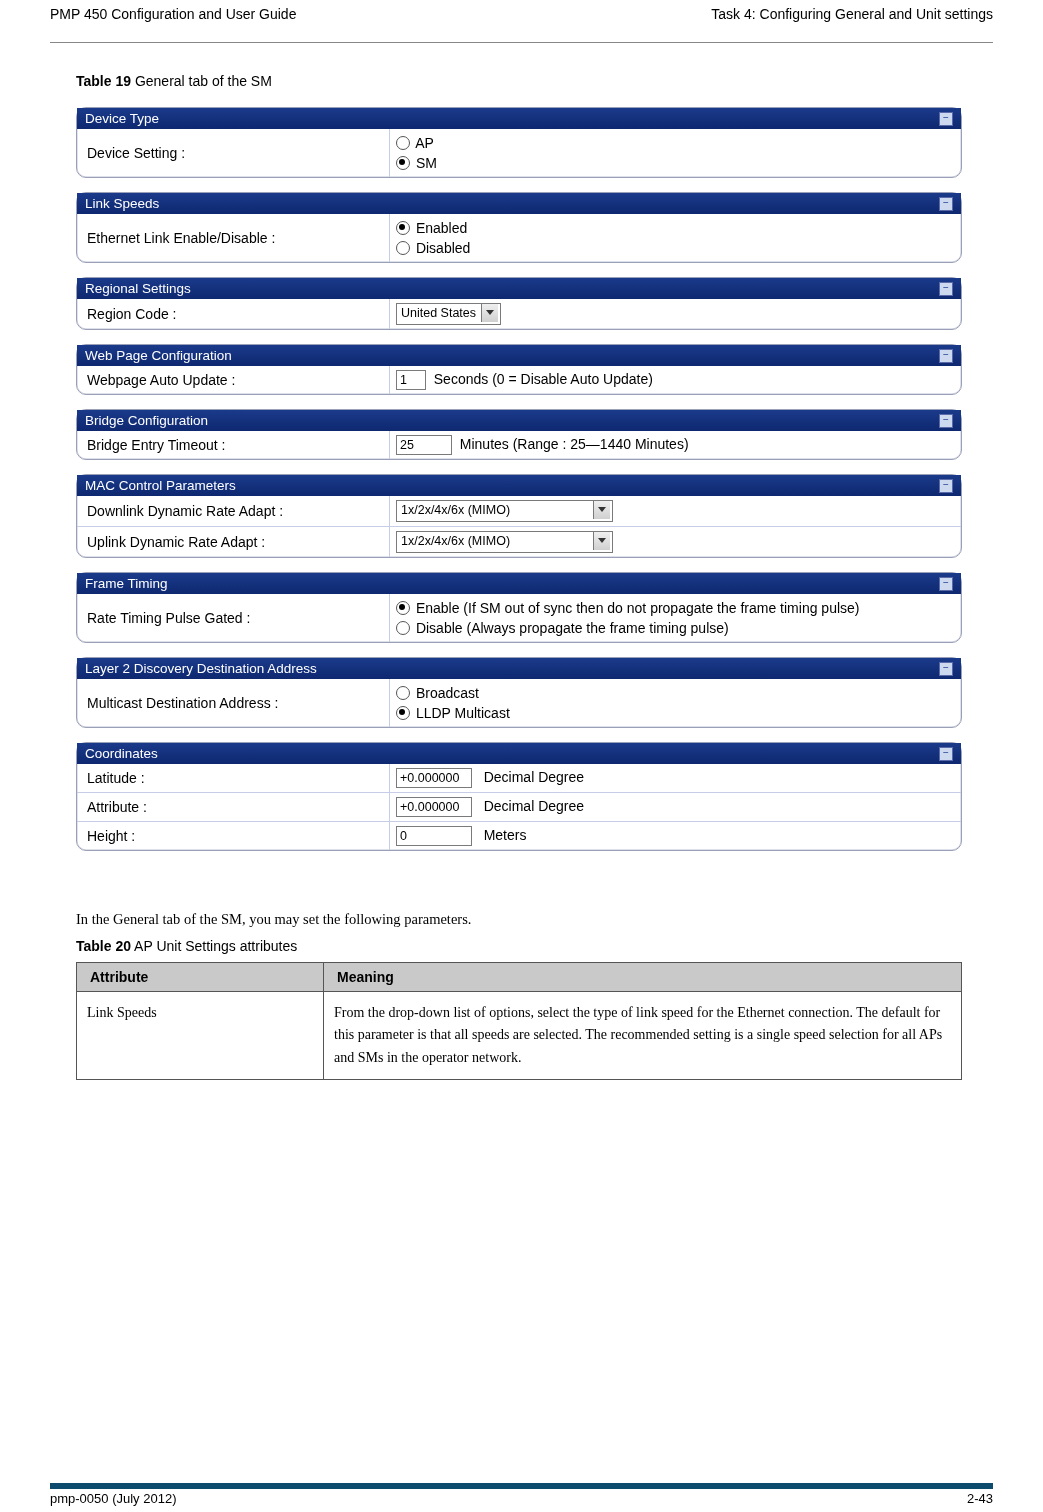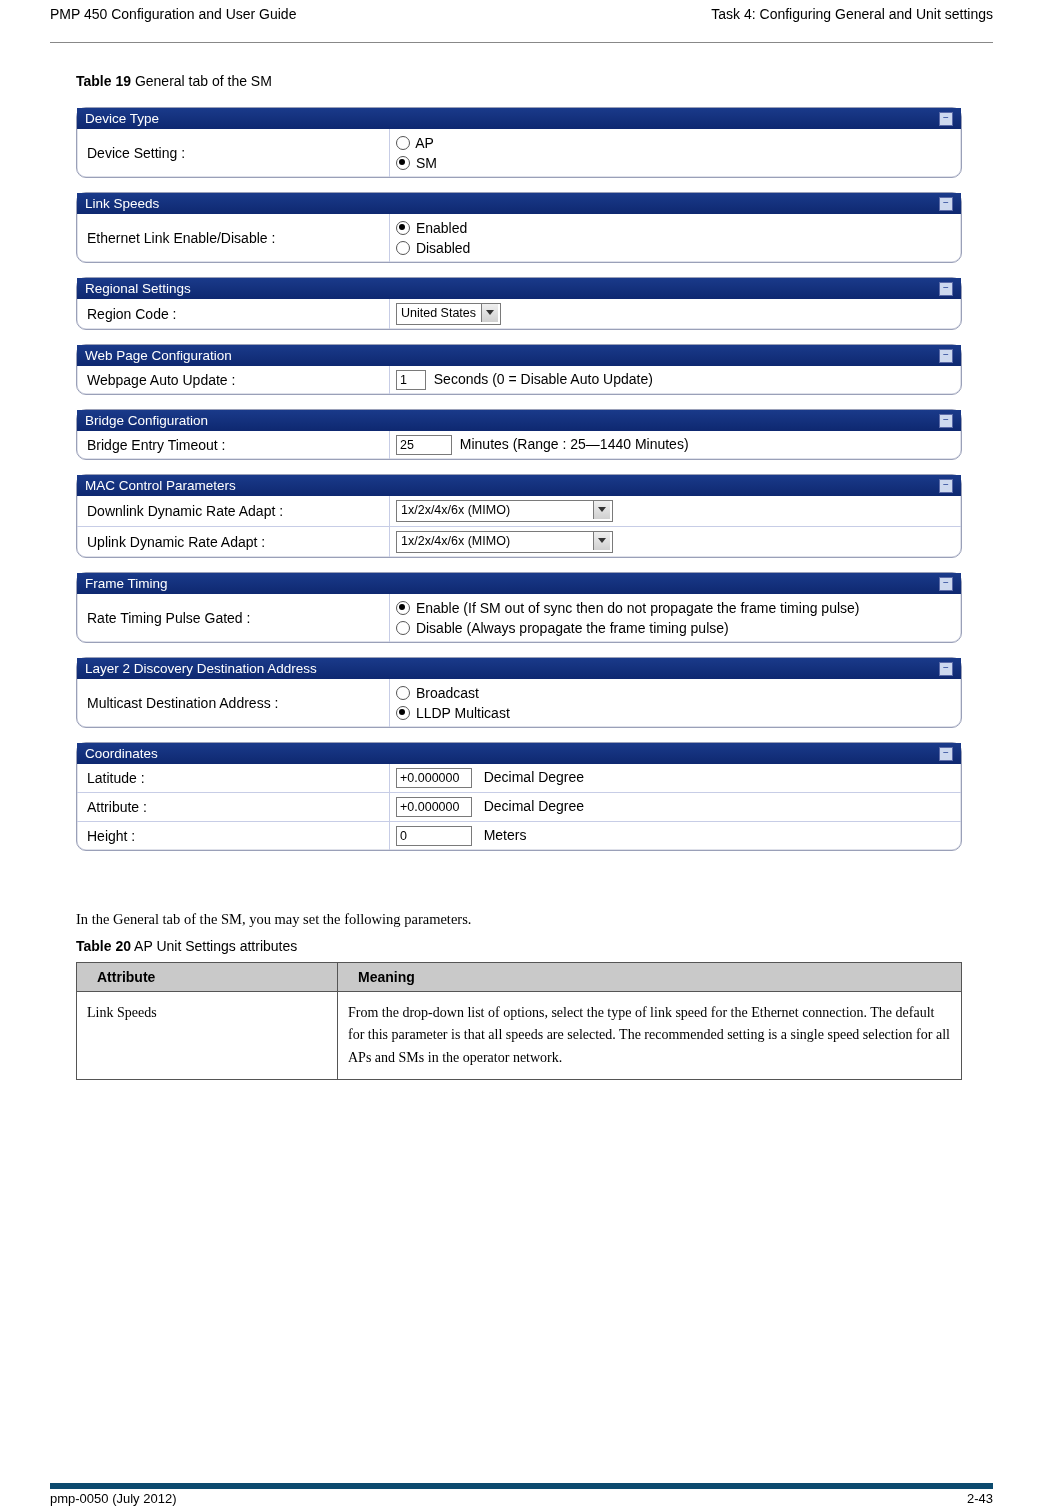--- a/index.html
+++ b/index.html
@@ -158,21 +158,21 @@
   .attr-table {
     margin: 8px 0 0 26px;
     border-collapse: collapse;
     width: 886px;
     font-size: 14px;
   }
   .attr-table th {
     background: #c9c9c9;
     border: 1px solid #555;
     text-align: left;
-    padding: 6px 20px;
+    padding: 6px 13px;
     font-weight: bold;
   }
   .attr-table td {
     border: 1px solid #555;
     padding: 10px 10px;
     vertical-align: top;
     font-family: Georgia, 'Times New Roman', serif;
     line-height: 1.6;
   }
   .bottom-footer {

